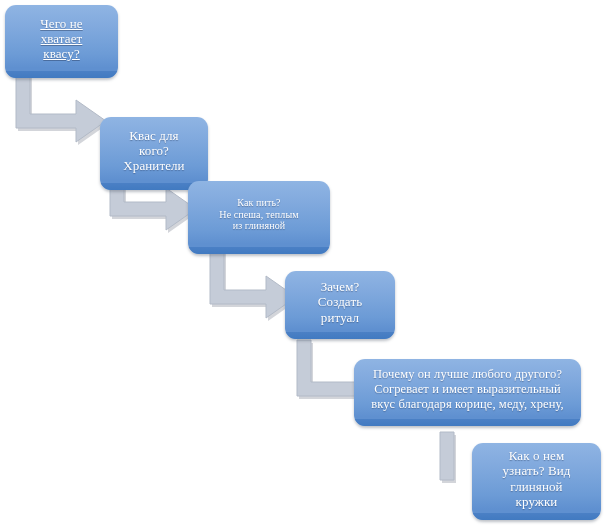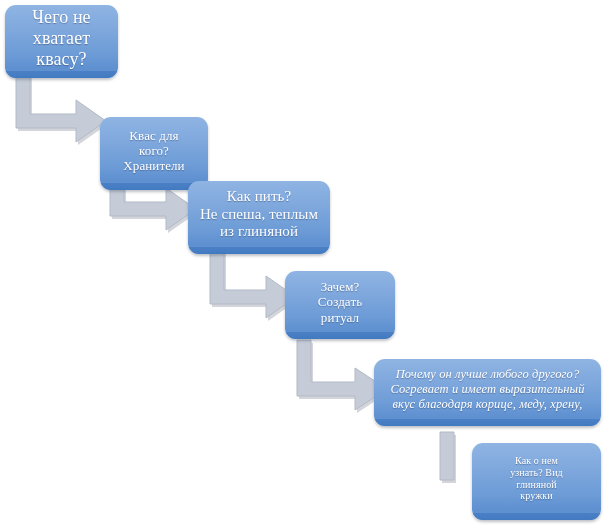--- a/index.html
+++ b/index.html
@@ -111,47 +111,47 @@
   <div class="connector" style="left:440px; top:432px; width:62px; height:62px; z-index:1;">
     <svg width="62" height="62" viewBox="0 0 62 62">
       <g>
         <path d="M 0 0 L 14 0 L 14 48 L 0 48 Z" transform="translate(2,3)" fill="rgba(120,128,142,0.33)"></path>
         <path d="M 0 0 L 14 0 L 14 48 L 0 48 Z" fill="#c5ccd8" stroke="#b2bac7" stroke-width="1"></path>
       </g>
     </svg>
   </div>
 
   <div class="node" style="left:5px; top:5px; width:113px; height:73px; z-index:5;">
-    <div class="node-label" style="font-size:18px;">Чего не
+    <div class="node-label" style="font-size:13px;text-decoration:underline;">Чего не
 хватает
 квасу?</div>
   </div>
 
   <div class="node" style="left:100px; top:93px; width:108px; height:73px; z-index:5;margin-top:24px;">
     <div class="node-label" style="font-size:13px;">Квас для
 кого?
 Хранители</div>
   </div>
 
   <div class="node" style="left:188px; top:181px; width:142px; height:73px; z-index:5;">
-    <div class="node-label" style="font-size:15px;">Как пить?
+    <div class="node-label" style="font-size:10px;">Как пить?
 Не спеша, теплым
 из глиняной</div>
   </div>
 
   <div class="node" style="left:285px; top:271px; width:110px; height:68px; z-index:5;">
     <div class="node-label" style="font-size:13px;">Зачем?
 Создать
 ритуал</div>
   </div>
 
-  <div class="node" style="left:374px; top:359px; width:227px; height:67px; z-index:5;font-style:italic;">
+  <div class="node" style="left:354px; top:359px; width:227px; height:67px; z-index:5;">
     <div class="node-label" style="font-size:12.5px; white-space:normal; line-height:1.2; padding:0 10px 6px 10px;">Почему он лучше любого другого? Согревает и имеет выразительный вкус благодаря корице, меду, хрену,</div>
   </div>
 
   <div class="node" style="left:472px; top:443px; width:129px; height:77px; z-index:5;">
-    <div class="node-label" style="font-size:10px;">Как о нем
+    <div class="node-label" style="font-size:13px;">Как о нем
 узнать? Вид
 глиняной
 кружки</div>
   </div>
 
 </div>
 
 </body></html>

